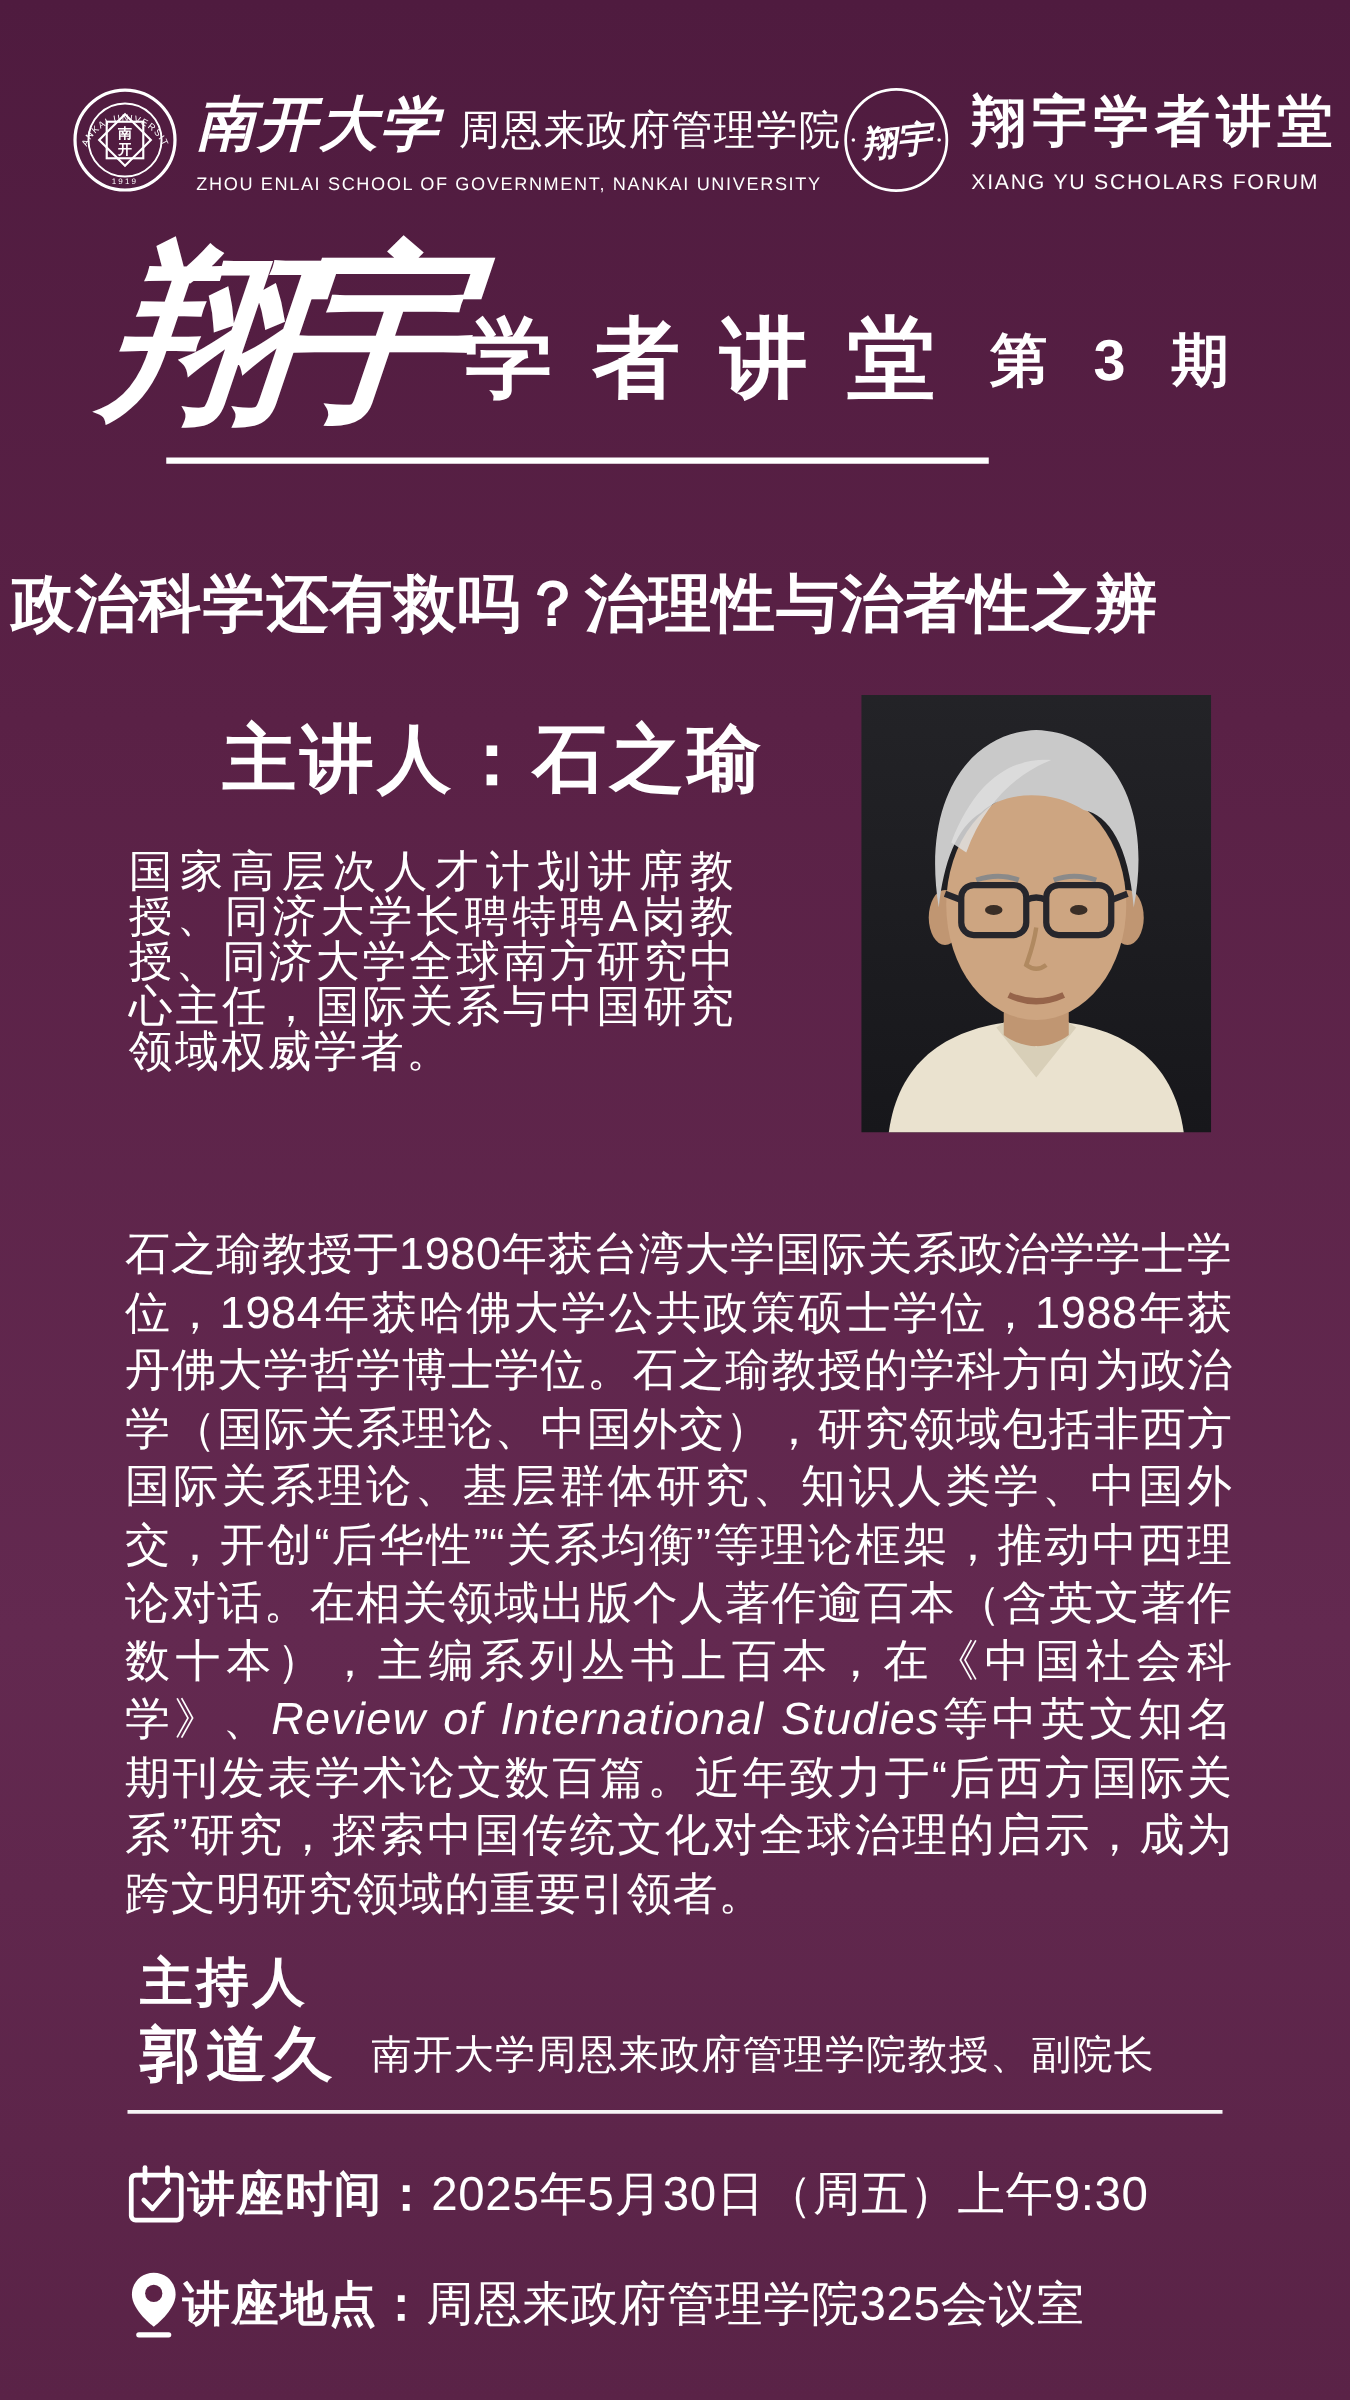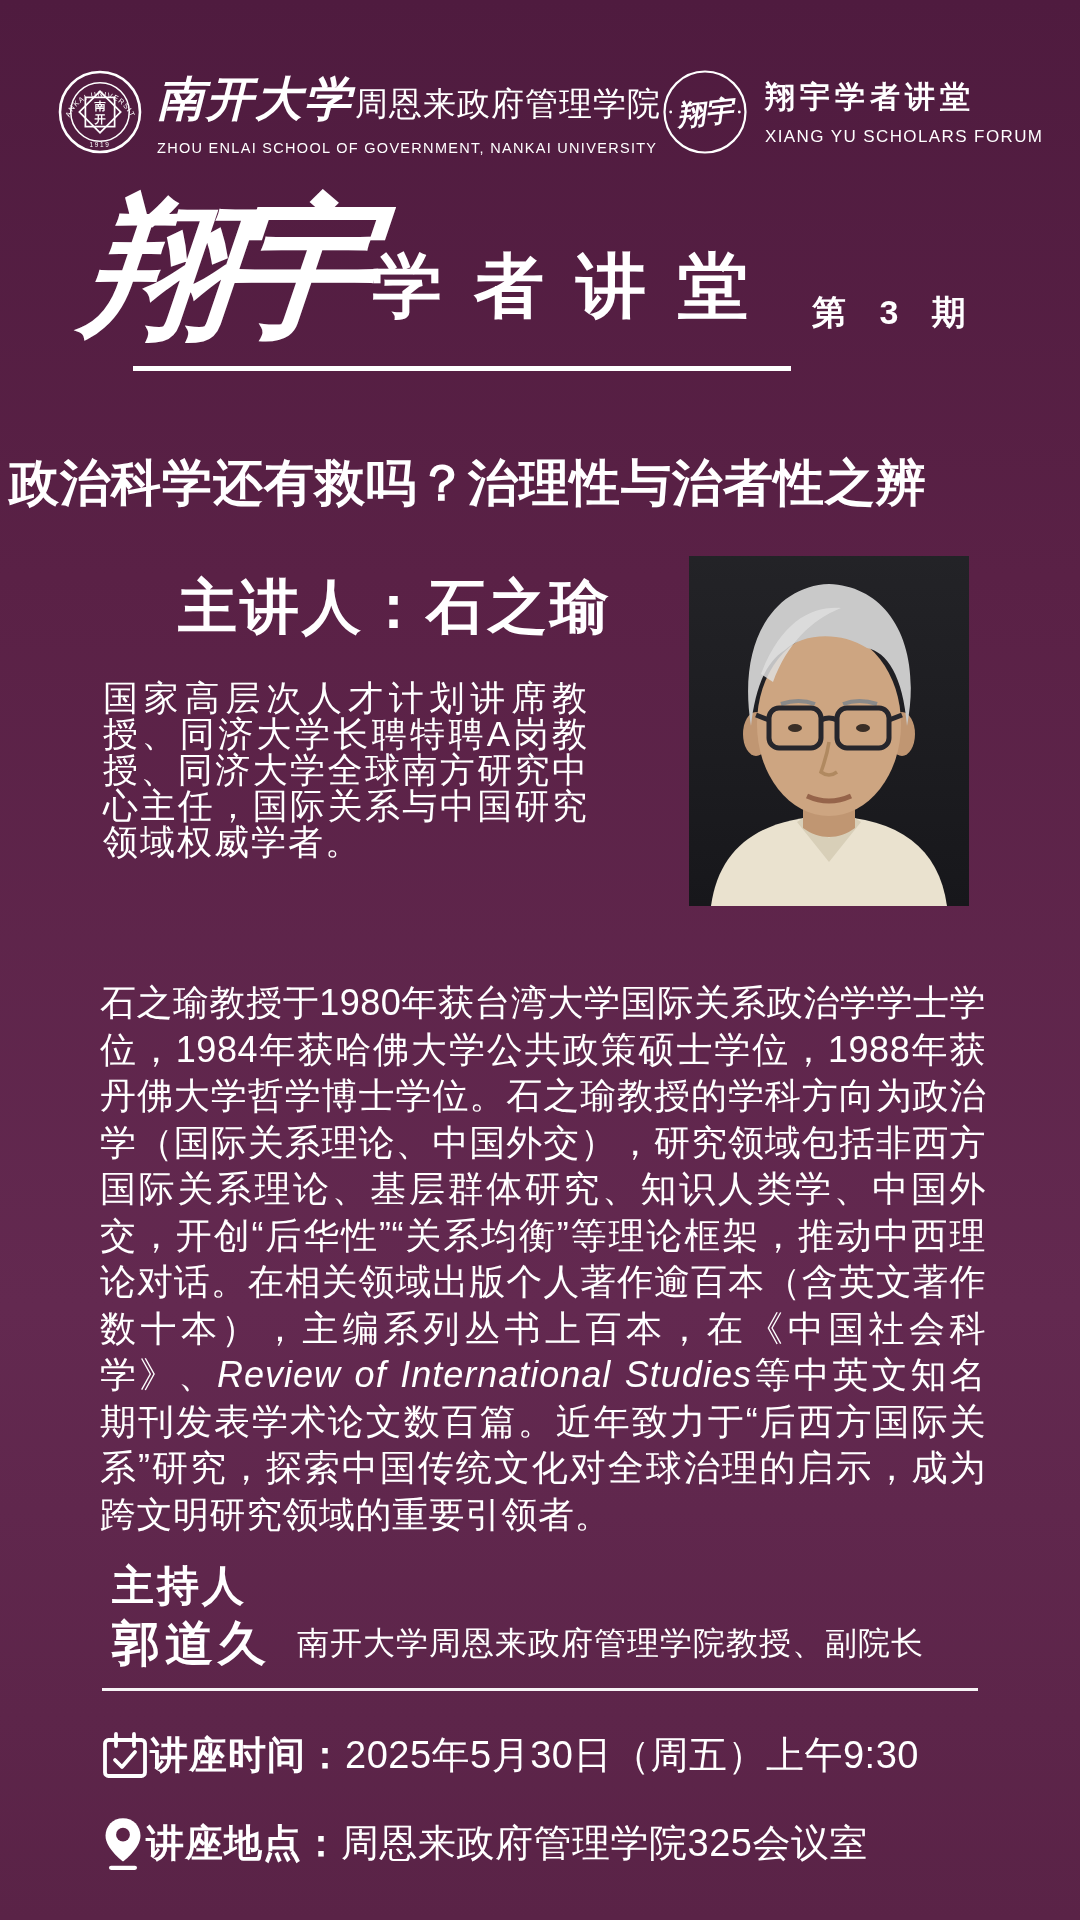--- a/index.html
+++ b/index.html
@@ -5,33 +5,33 @@
   html,body{margin:0;padding:0;background:#2b0f22;}
   .poster{
     position:relative;width:1080px;height:1920px;overflow:hidden;
     background:linear-gradient(180deg,#4f1b3f 0%,#5a2146 30%,#632950 68%,#5a2347 100%);
     font-family:"Liberation Sans",sans-serif;color:#ffffff;
   }
   
   .top-bar{position:absolute;left:57px;top:68px;width:966px;display:flex;justify-content:space-between;align-items:center;}
   .org{display:flex;align-items:center;gap:14px;}
   .org-seal{width:86px;height:86px;flex:0 0 auto;}
-  .org-line1{display:flex;align-items:baseline;gap:2px;white-space:nowrap;}
+  .org-line1{display:flex;align-items:baseline;gap:14px;white-space:nowrap;}
   .uni-name{font-size:47px;font-weight:700;font-style:italic;font-family:"DejaVu Serif",serif;letter-spacing:2px;}
   .school-name{font-size:33px;font-weight:500;letter-spacing:1px;}
   .org-en{font-size:14.5px;font-weight:500;letter-spacing:1.3px;margin-top:9px;white-space:nowrap;}
   .forum{display:flex;align-items:center;gap:16px;}
   .forum-seal{width:88px;height:88px;flex:0 0 auto;}
-  .forum-cn{font-size:30px;font-weight:700;letter-spacing:5px;white-space:nowrap;}
+  .forum-cn{font-size:44px;font-weight:700;letter-spacing:5px;white-space:nowrap;}
   .forum-en{font-size:17px;font-weight:500;letter-spacing:1.4px;margin-top:9px;white-space:nowrap;}
   
   .callig{position:absolute;left:85px;top:192px;font-size:150px;line-height:1;font-weight:700;font-style:italic;
     font-family:"DejaVu Serif",serif;letter-spacing:-14px;transform:skewX(-5deg);white-space:nowrap;}
   .main-title{position:absolute;left:372px;top:240px;font-size:70px;font-weight:800;letter-spacing:32px;white-space:nowrap;}
-  .issue{position:absolute;left:812px;top:258px;font-size:34px;font-weight:700;letter-spacing:12px;white-space:nowrap;margin-top:32px;}
+  .issue{position:absolute;left:792px;top:258px;font-size:46px;font-weight:700;letter-spacing:12px;white-space:nowrap;}
   .title-underline{position:absolute;left:133px;top:366px;width:658px;height:5px;background:#ffffff;}
   
   .lecture-title{position:absolute;left:0;top:450px;width:936px;text-align:center;font-size:50px;font-weight:800;letter-spacing:1px;white-space:nowrap;}
   
   .speaker-label{position:absolute;left:178px;top:568px;font-size:59px;font-weight:800;letter-spacing:3px;white-space:nowrap;}
   .speaker-intro{position:absolute;left:103px;top:680px;width:486px;font-size:35px;line-height:36px;font-weight:400;
     letter-spacing:2px;text-align:justify;}
   .photo{position:absolute;left:689px;top:556px;width:280px;height:350px;display:block;}
   
   .bio{position:absolute;left:100px;top:936px;width:886px;font-size:36px;line-height:46.5px;font-weight:500;

